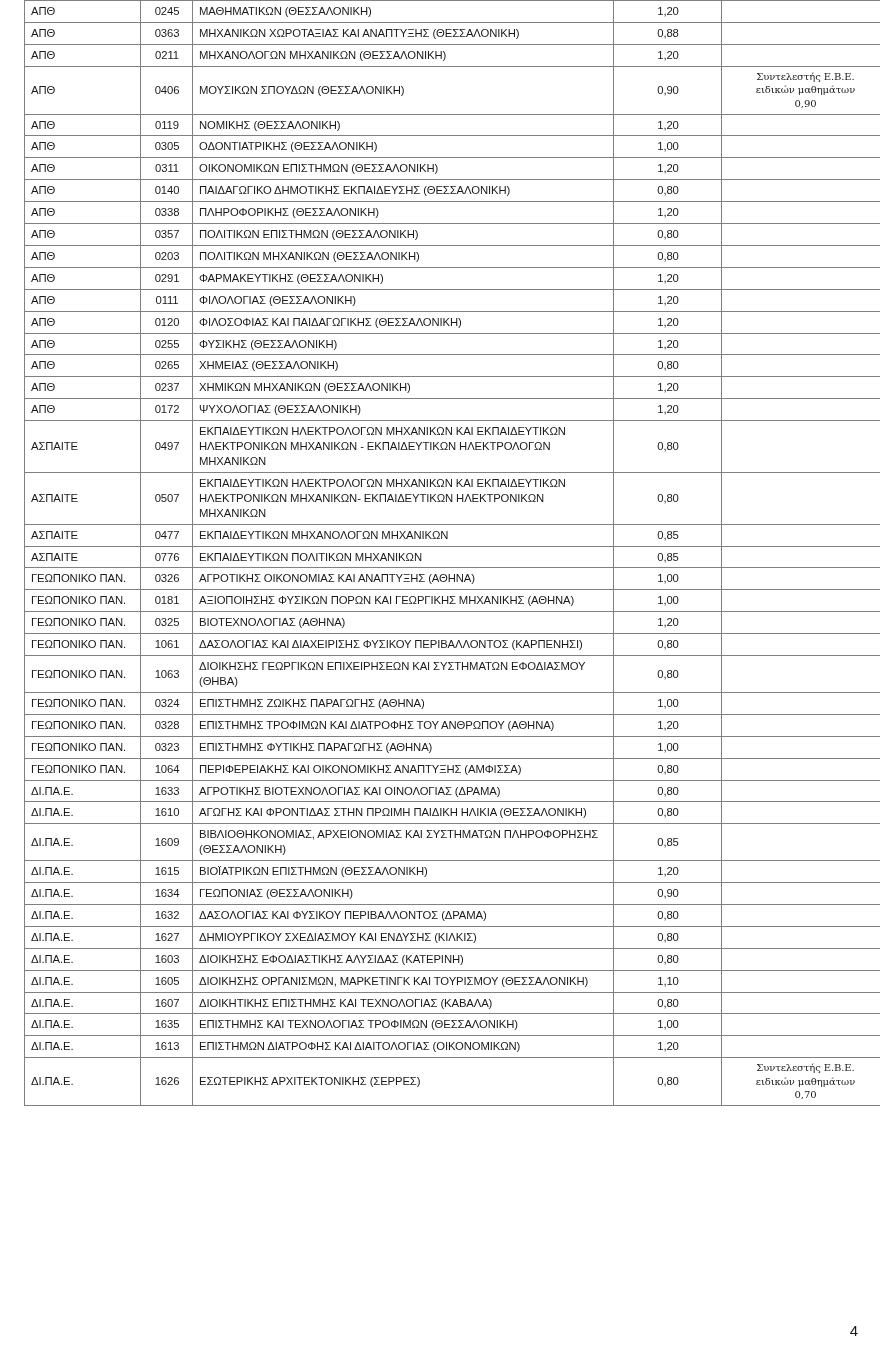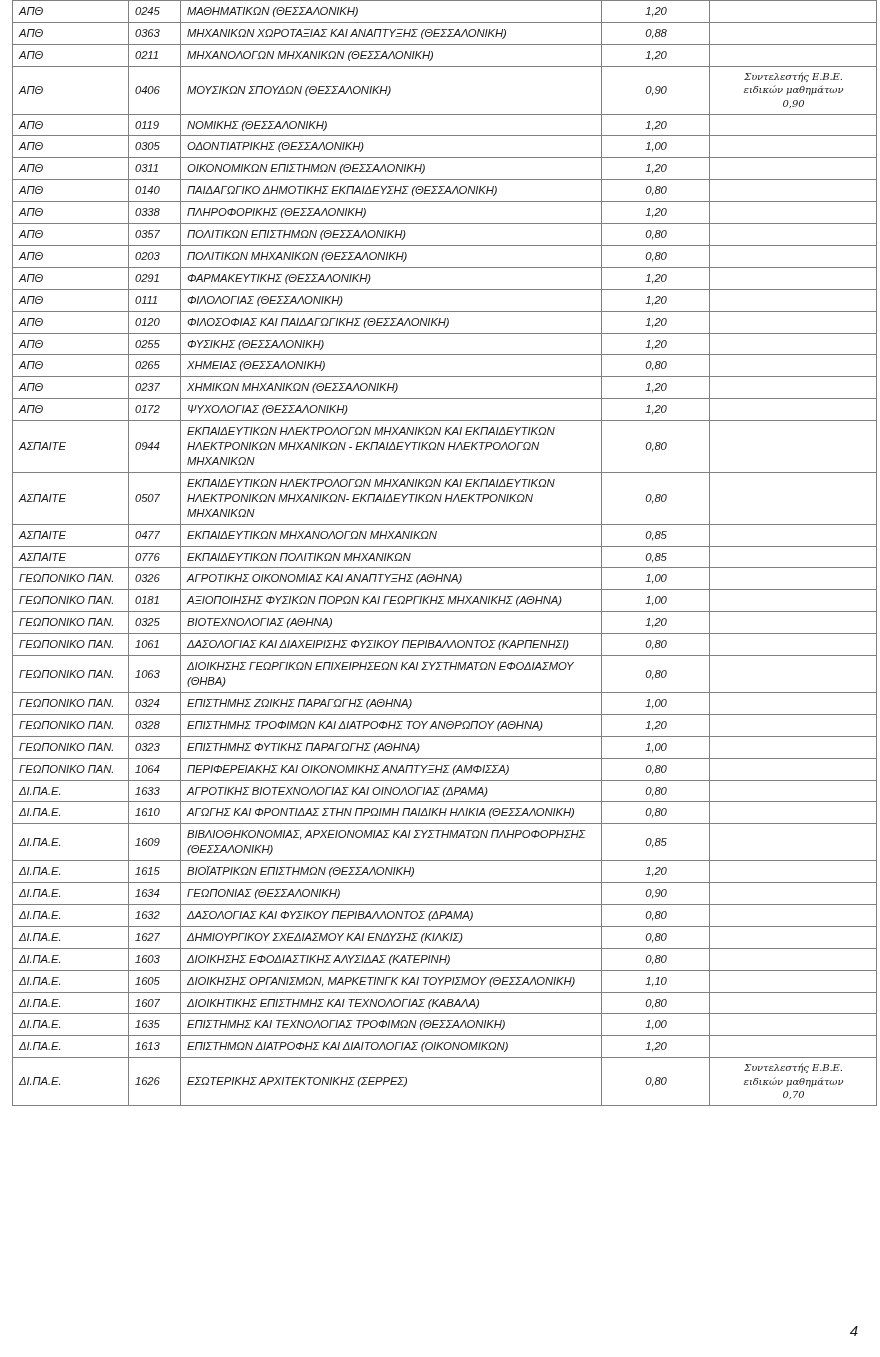--- a/index.html
+++ b/index.html
@@ -15,22 +15,21 @@
     color: #1a1a1a;
     position: relative;
     overflow: hidden;
   }
 
   .page {
     position: relative;
     width: 880px;
     height: 1357px;
     box-sizing: border-box;
-    padding: 0 12px;
-    font-style: italic;
+    padding: 0 24px;
   }
 
   table.data-table {
     width: 864px;
     border-collapse: collapse;
     table-layout: fixed;
     font-size: 11.3px;
     line-height: 1.32;
   }
 
@@ -47,20 +46,21 @@
   col.c-code  { width: 52px;  }
   col.c-name  { width: 421px; }
   col.c-val   { width: 108px; }
   col.c-note  { width: 167px; }
 
   td.inst {
     text-align: left;
     white-space: nowrap;
   }
   td.code {
+    text-align: center;
     white-space: nowrap;
   }
   td.name {
     text-align: left;
   }
   td.val {
     text-align: center;
     white-space: nowrap;
   }
   td.note {
@@ -225,21 +225,21 @@
         </tr>
         <tr>
           <td class="inst">ΑΠΘ</td>
           <td class="code">0172</td>
           <td class="name">ΨΥΧΟΛΟΓΙΑΣ (ΘΕΣΣΑΛΟΝΙΚΗ)</td>
           <td class="val">1,20</td>
           <td class="note empty"></td>
         </tr>
         <tr>
           <td class="inst">ΑΣΠΑΙΤΕ</td>
-          <td class="code">0944</td>
+          <td class="code">0497</td>
           <td class="name">ΕΚΠΑΙΔΕΥΤΙΚΩΝ ΗΛΕΚΤΡΟΛΟΓΩΝ ΜΗΧΑΝΙΚΩΝ ΚΑΙ ΕΚΠΑΙΔΕΥΤΙΚΩΝ ΗΛΕΚΤΡΟΝΙΚΩΝ ΜΗΧΑΝΙΚΩΝ - ΕΚΠΑΙΔΕΥΤΙΚΩΝ ΗΛΕΚΤΡΟΛΟΓΩΝ ΜΗΧΑΝΙΚΩΝ</td>
           <td class="val">0,80</td>
           <td class="note empty"></td>
         </tr>
         <tr>
           <td class="inst">ΑΣΠΑΙΤΕ</td>
           <td class="code">0507</td>
           <td class="name">ΕΚΠΑΙΔΕΥΤΙΚΩΝ ΗΛΕΚΤΡΟΛΟΓΩΝ ΜΗΧΑΝΙΚΩΝ ΚΑΙ ΕΚΠΑΙΔΕΥΤΙΚΩΝ ΗΛΕΚΤΡΟΝΙΚΩΝ ΜΗΧΑΝΙΚΩΝ- ΕΚΠΑΙΔΕΥΤΙΚΩΝ ΗΛΕΚΤΡΟΝΙΚΩΝ ΜΗΧΑΝΙΚΩΝ</td>
           <td class="val">0,80</td>
           <td class="note empty"></td>

